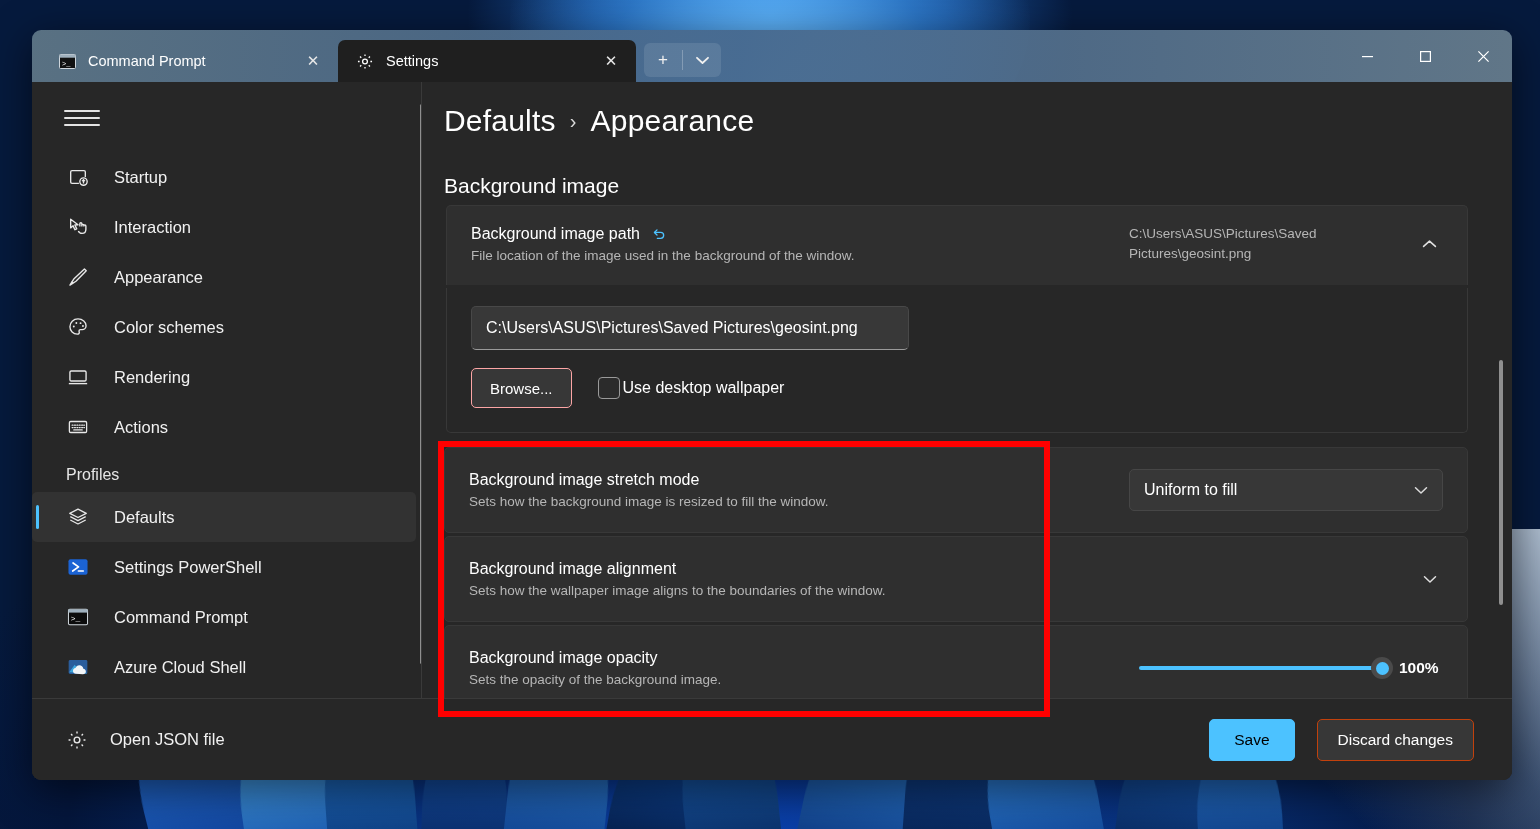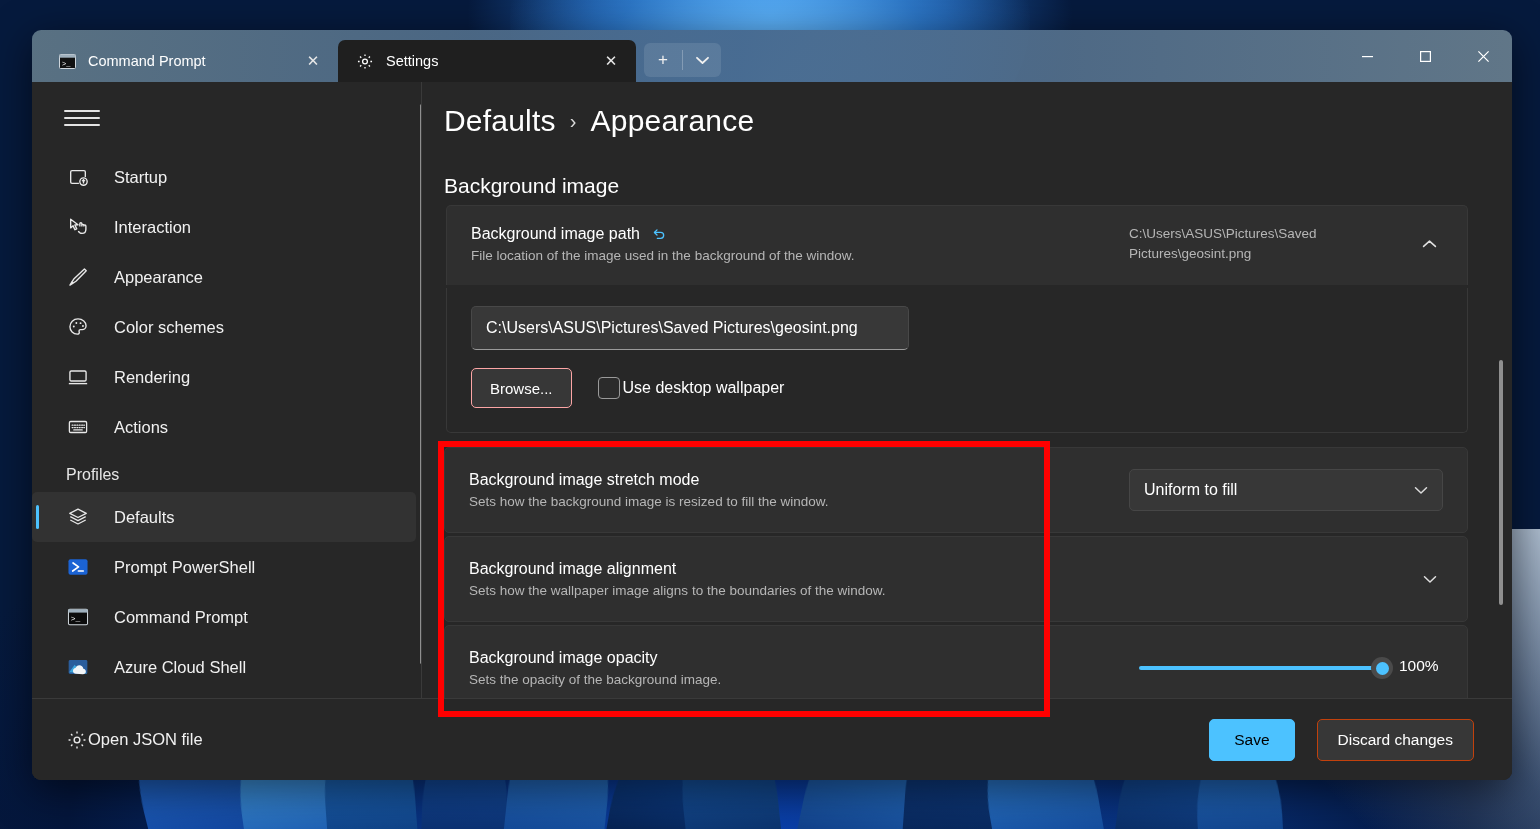--- a/index.html
+++ b/index.html
@@ -284,21 +284,21 @@
     background: #373737;
     border: 1px solid #464646;
     border-radius: 5px;
     color: #fff;
     font-size: 16px;
     padding: 0 14px;
     display: flex; align-items: center; justify-content: space-between;
   }
   .combo .cv-chev { font-size: 12px; color: #dcdcdc; }
 
-  .slider-wrap { display: flex; gap: 8px; flex: 0 0 auto; }
+  .slider-wrap { display: flex; align-items: center; gap: 8px; flex: 0 0 auto; font-weight: bold; }
   .slider {
     position: relative;
     width: 252px; height: 22px;
     display: flex; align-items: center;
   }
   .slider .track-fill { position: absolute; left: 0; right: 8px; height: 4px; background: #4cc2ff; border-radius: 2px; }
   .slider .thumb-outer {
     position: absolute; right: -2px; top: 0;
     width: 22px; height: 22px; border-radius: 50%;
     background: #4a4a4a;
@@ -335,21 +335,21 @@
   #footer {
     position: absolute;
     left: 0; right: 0; bottom: 0;
     height: 82px;
     background: #272727;
     border-top: 1px solid #3a3a3a;
     display: flex; align-items: center;
     padding: 0 38px 0 28px;
     gap: 22px;
   }
-  .json-link { display: flex; align-items: center; color: #f1f1f1; font-size: 16.5px; padding-left: 6px; }
+  .json-link { display: flex; align-items: center; gap: 22px; color: #f1f1f1; font-size: 16.5px; padding-left: 6px; }
   .footer-spacer { flex: 1 1 auto; }
   .btn-primary {
     height: 42px; padding: 0 24px;
     background: #4cc2ff;
     border: 1px solid #4cc2ff;
     border-radius: 5px;
     color: #000;
     font-size: 15.5px;
     display: flex; align-items: center; justify-content: center;
   }
@@ -532,21 +532,21 @@
         </div>
 
         <div class="nav-item">
           <span class="nav-icon">
             <svg width="22" height="22" viewBox="0 0 24 24">
               <rect x="1.6" y="3.6" width="20.8" height="16.8" rx="2.2" fill="#1b63d4"></rect>
               <path d="M6.6 7.6 L12.6 11.9 L6.2 16.4" fill="none" stroke="#ffffff" stroke-width="1.8" stroke-linecap="round" stroke-linejoin="round"></path>
               <path d="M12.4 16.4 h5.4" stroke="#ffffff" stroke-width="1.7" stroke-linecap="round"></path>
             </svg>
           </span>
-          <span class="nav-label">Prompt PowerShell</span>
+          <span class="nav-label">Settings PowerShell</span>
         </div>
 
         <div class="nav-item">
           <span class="nav-icon">
             <svg width="22" height="22" viewBox="0 0 24 24">
               <rect x="1.6" y="3.6" width="20.8" height="16.8" rx="1.4" fill="#0c0c0c" stroke="#cfd6dc" stroke-width="1.1"></rect>
               <rect x="1.6" y="3.6" width="20.8" height="3.6" fill="#9fb0bd"></rect>
               <text x="4" y="16.5" font-size="8.6" fill="#ffffff" font-family="Liberation Mono, monospace">&gt;_</text>
             </svg>
           </span>

